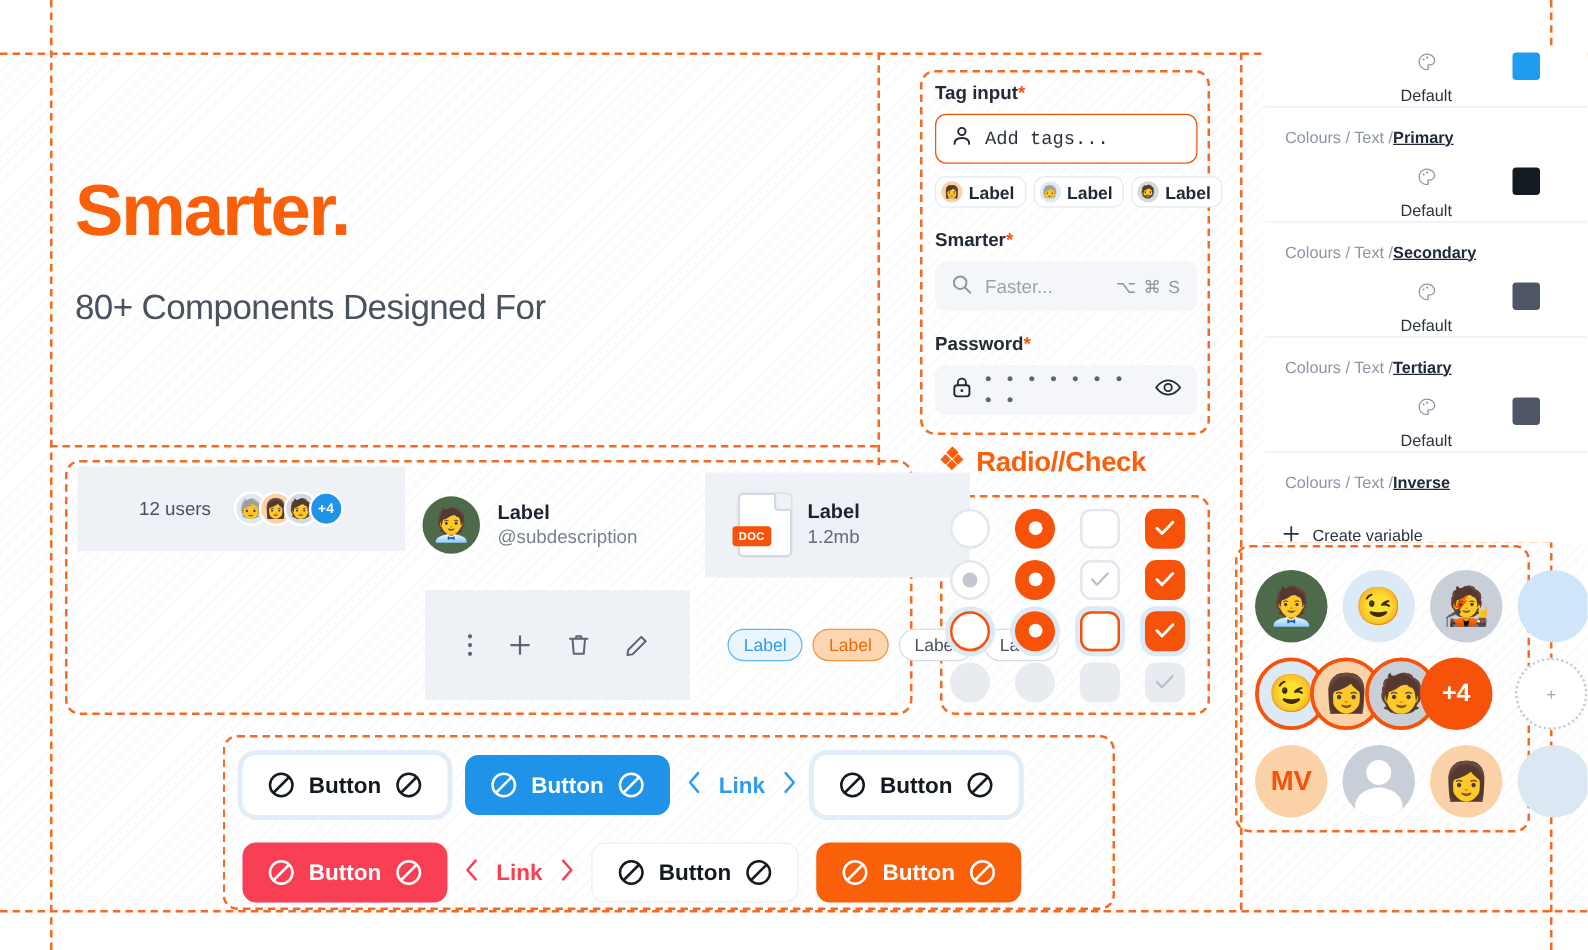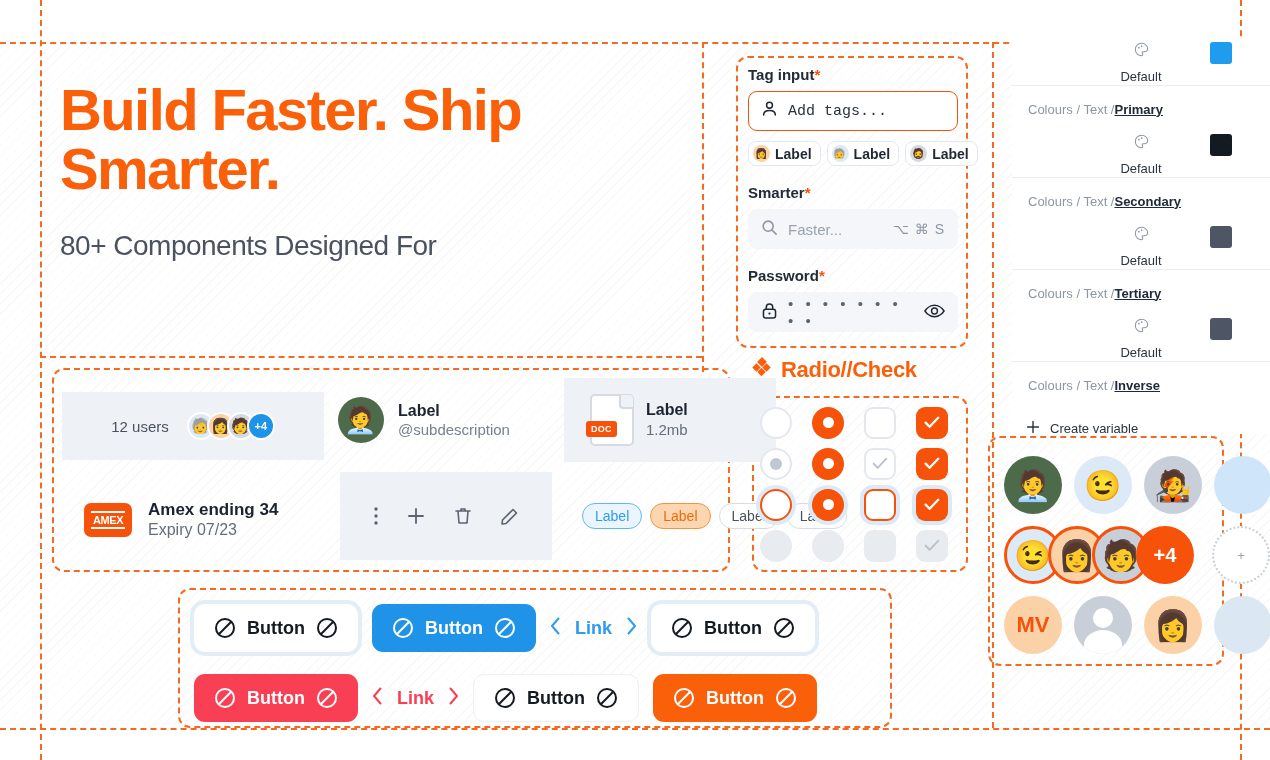--- a/index.html
+++ b/index.html
@@ -55,21 +55,21 @@
     color: #4a5260; letter-spacing: -0.5px;
   }
 
   
   .cards-wrap { position: absolute; left: 52px; top: 368px; width: 678px; height: 204px; }
   .card-cell {
     position: absolute;
     background: #eef1f6;
     display: flex; align-items: center;
   }
-  .cell-users { left: 10px; top: 24px; width: 262px; height: 68px; justify-content: center; gap: 18px; }
+  .cell-users { left: 10px; top: 5px; width: 262px; height: 68px; justify-content: center; gap: 18px; }
   .cell-user  { left: 286px; top: 10px; width: 214px; height: 84px; gap: 14px; padding-left: 0; background: transparent; }
   .cell-doc   { left: 512px; top: 10px; width: 212px; height: 84px; gap: 12px; padding-left: 26px; }
   .cell-amex  { left: 10px; top: 112px; width: 266px; height: 80px; gap: 16px; padding-left: 22px; background: transparent; }
   .cell-icons { left: 288px; top: 104px; width: 212px; height: 88px; justify-content: center; gap: 28px; }
   .cell-tags  { left: 512px; top: 104px; width: 216px; height: 88px; gap: 8px; background: transparent; padding-left: 18px; }
 
   .users-label { font-size: 15px; color: #4a5260; }
   .avstack { display: flex; }
   .avstack > * { margin-left: -8px; border: 2px solid #fff; }
   .avstack > *:first-child { margin-left: 0; }
@@ -260,21 +260,21 @@
 
 <div class="dash-box" style="left:52px;  top:368px; width:678px; height:204px"></div>
 <div class="dash-box" style="left:736px; top:56px;  width:232px; height:292px"></div>
 <div class="dash-box" style="left:752px; top:396px; width:216px; height:176px"></div>
 <div class="dash-box" style="left:178px; top:588px; width:714px; height:140px"></div>
 <div class="dash-box" style="left:988px; top:436px; width:236px; height:230px"></div>
 <div class="dash-box-sq" style="left:1012px; top:42px; width:228px; height:392px; border-top:none; border-style:dashed; border-width:0 2px 2px 2px; border-radius:0"></div>
 
 <div class="hero">
   <h1>
-    <span>Build Faster. Ship</span><br>
+    <br>
     <span>Smarter.</span>
   </h1>
   <p>
     <span>80+ Components Designed For</span><br>
   </p>
 </div>
 
 <div class="cards-wrap">
 
   <div class="card-cell cell-users">
@@ -300,29 +300,20 @@
       <span class="page"></span>
         <span class="fold"></span>
       <span class="tag">DOC</span>
     </span>
     <span>
       <span class="lbl-main" style="display:block">Label</span>
       <span class="lbl-sub2" style="display:block">1.2mb</span>
     </span>
   </div>
 
-  <div class="card-cell cell-amex">
-    <span class="amexlogo">
-      <span>AMEX</span>
-    </span>
-    <span>
-      <span class="lbl-main" style="display:block;font-size:17px">Amex ending 34</span>
-      <span class="lbl-sub2" style="display:block;font-size:16px">Expiry 07/23</span>
-    </span>
-  </div>
 
   <div class="card-cell cell-icons">
     <span class="ico-btn">
       <svg width="4" height="18" viewBox="0 0 4 18">
           <circle cx="2" cy="2" r="1.7" fill="currentColor"></circle>
           <circle cx="2" cy="9" r="1.7" fill="currentColor"></circle>
           <circle cx="2" cy="16" r="1.7" fill="currentColor"></circle>
         </svg>
     </span>
     <span class="ico-btn">

